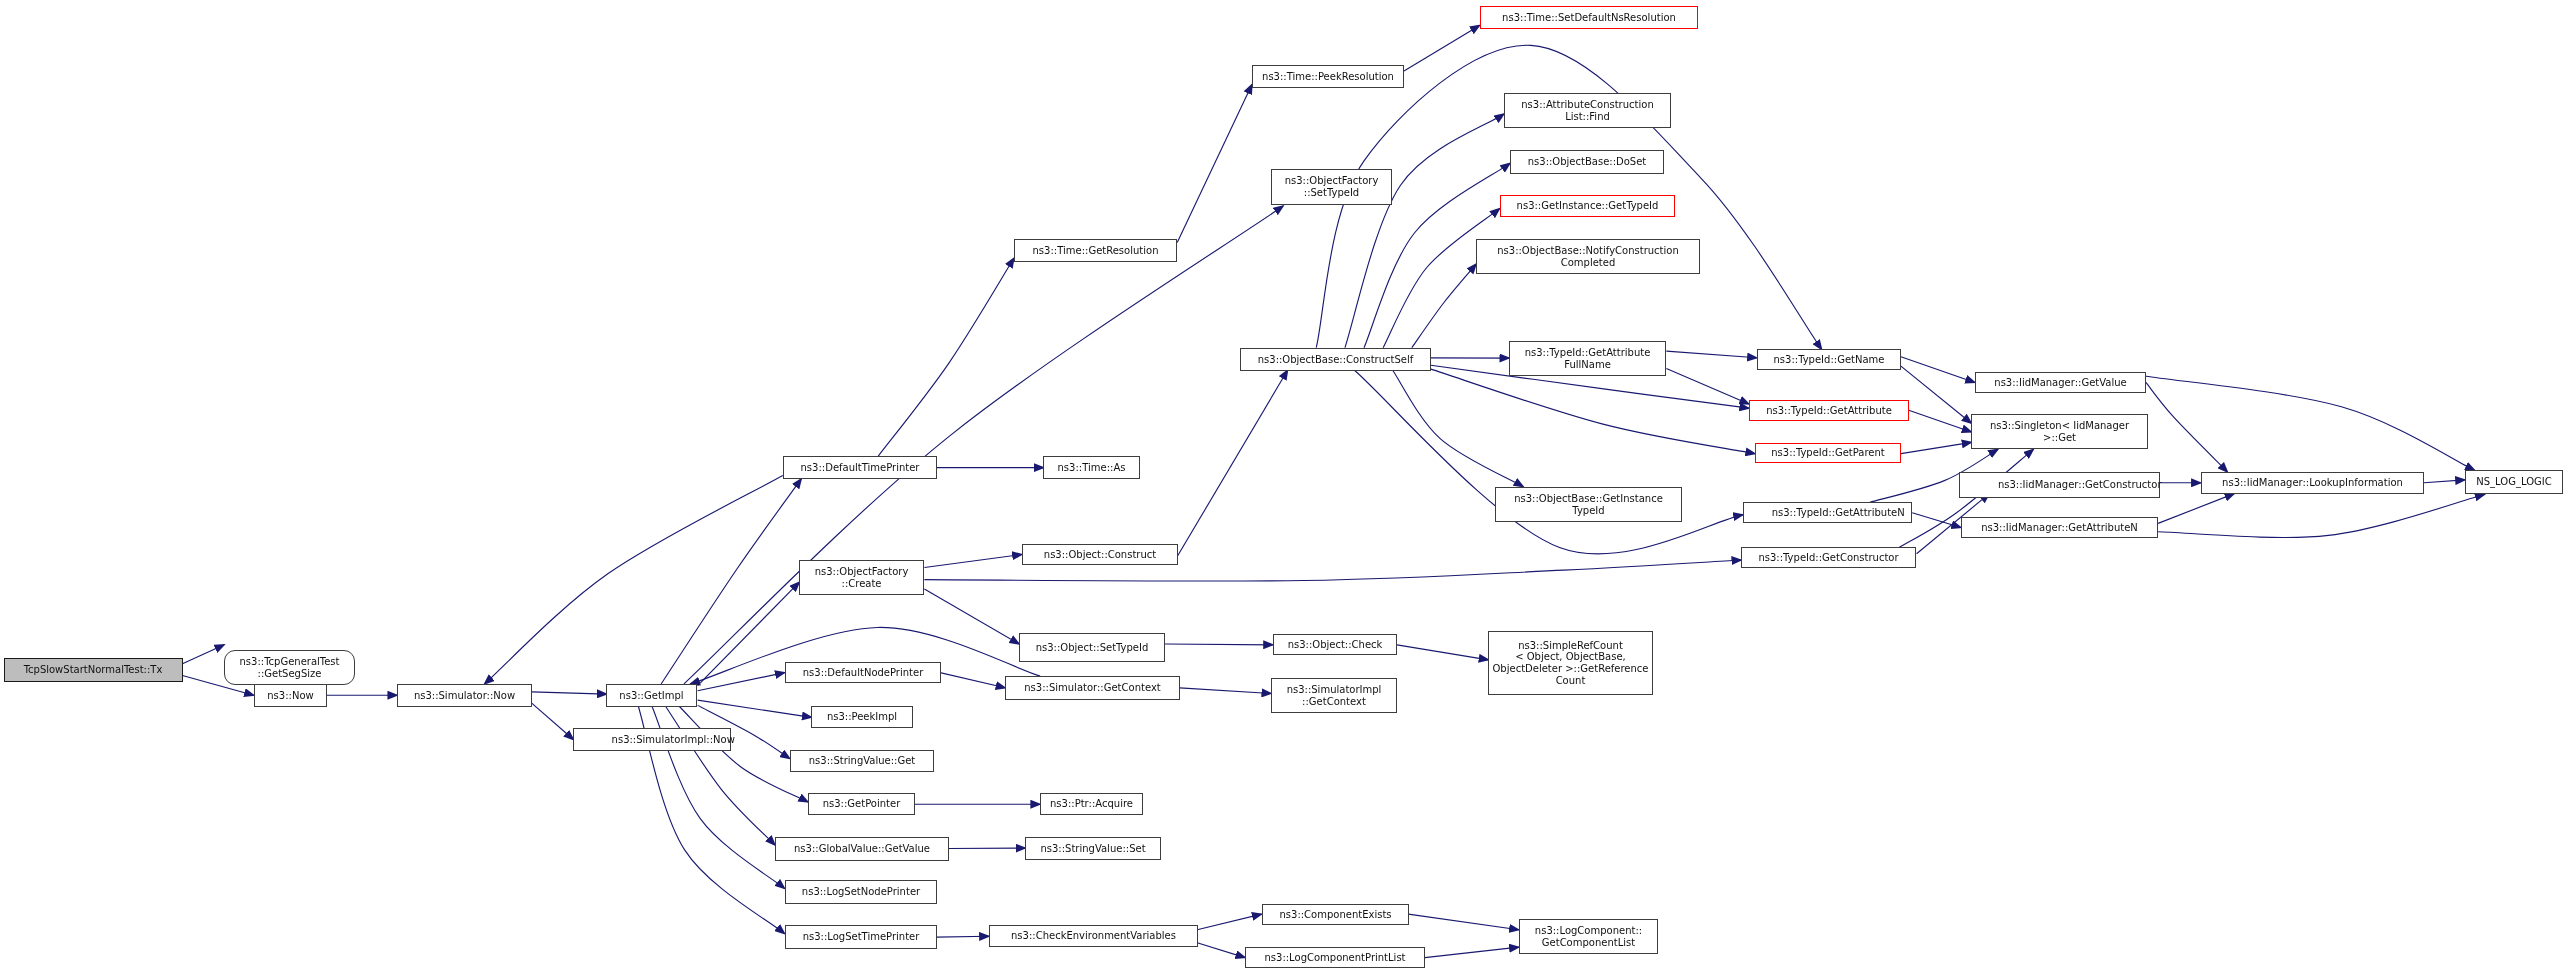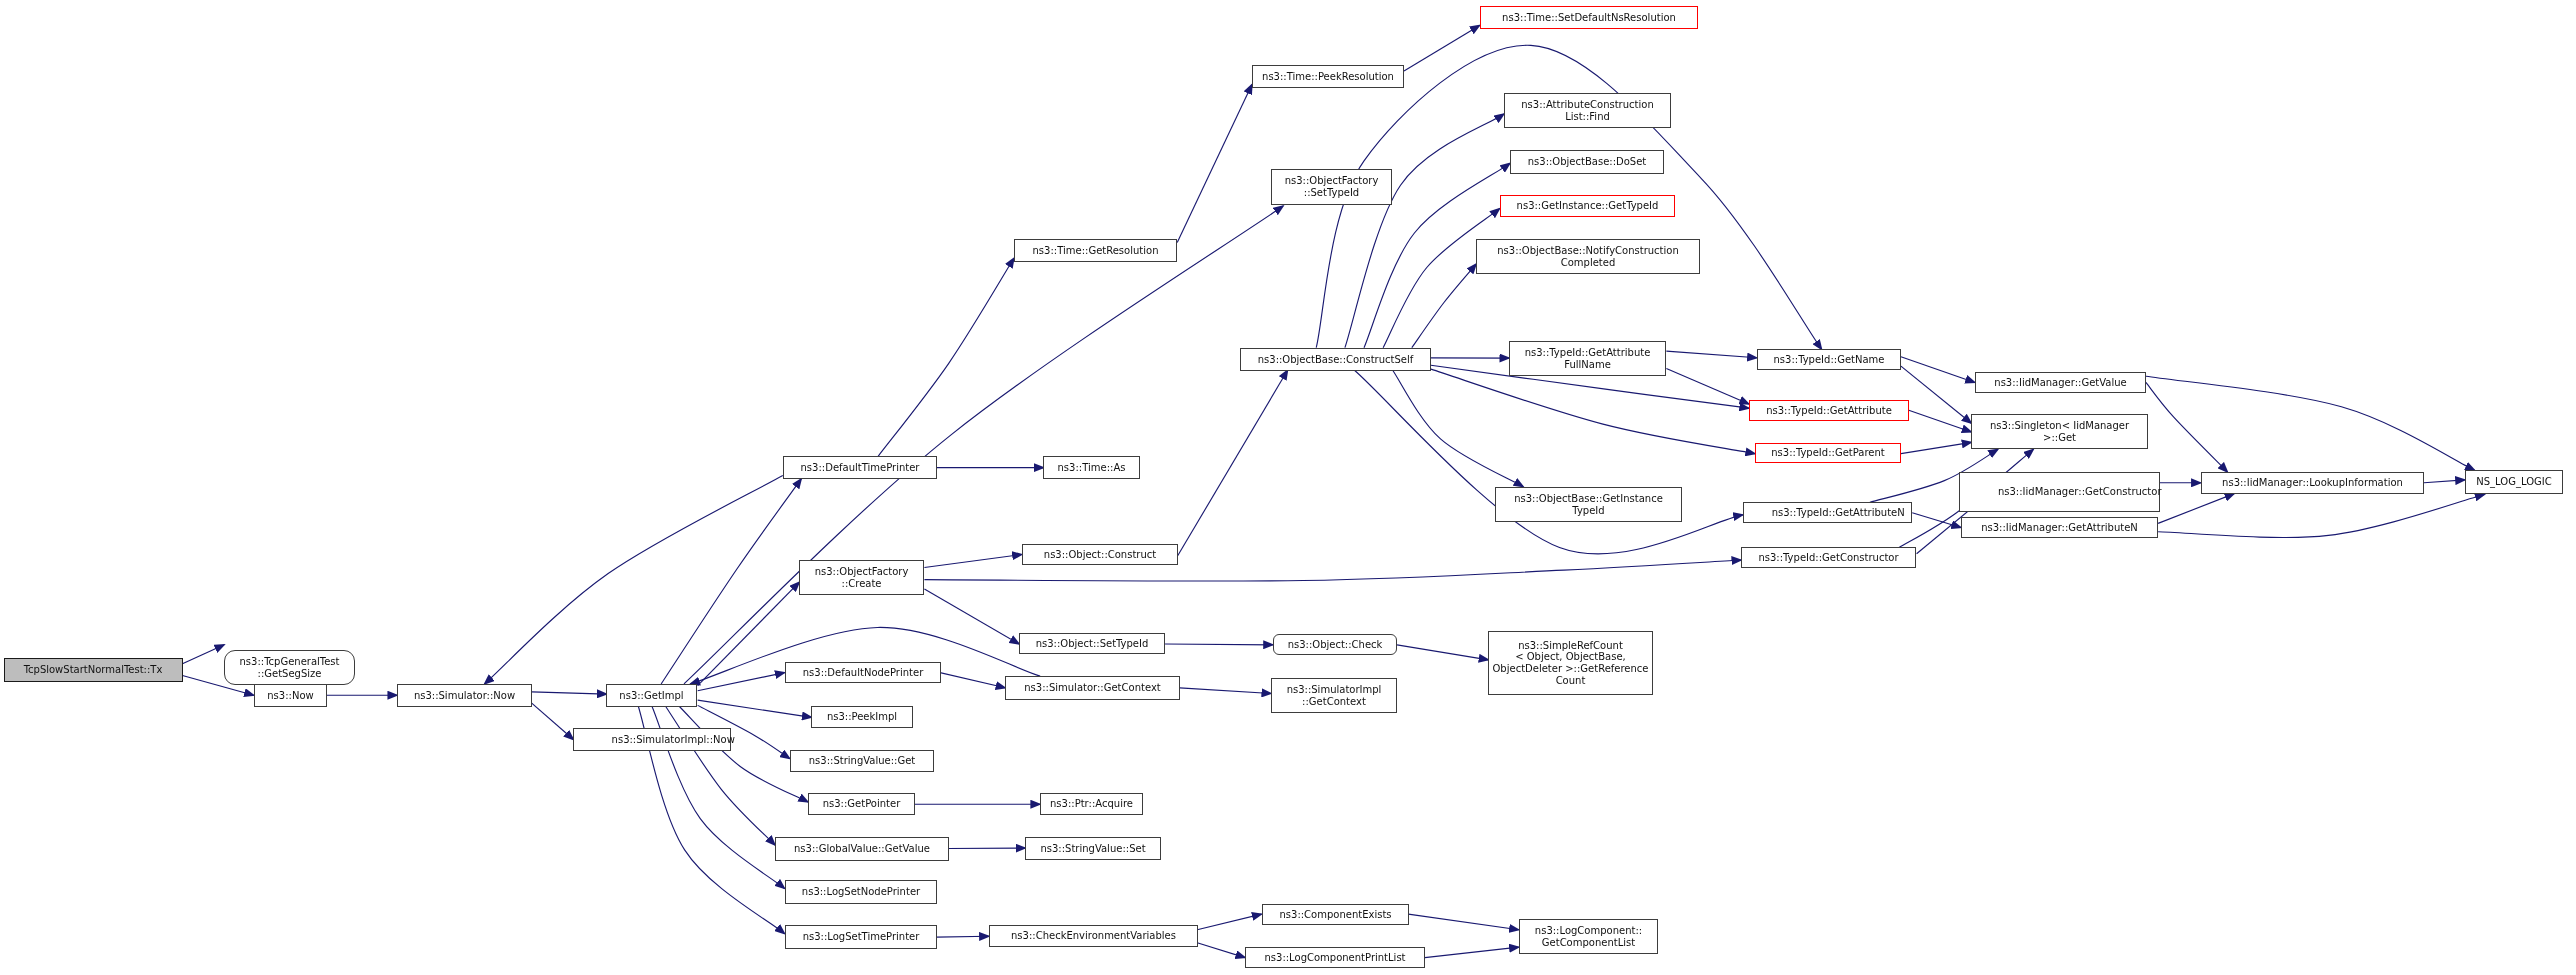--- a/index.html
+++ b/index.html
@@ -107,22 +107,22 @@
     <div class="node" style="left: 1476px; top: 239px; width: 224px; height: 35px;">ns3::ObjectBase::NotifyConstruction
 Completed</div>
     <div class="node" style="left: 1240px; top: 348px; width: 191px; height: 22.6px;">ns3::ObjectBase::ConstructSelf</div>
     <div class="node" style="left: 1509px; top: 341px; width: 157px; height: 35px;">ns3::TypeId::GetAttribute
 FullName</div>
     <div class="node" style="left: 1495px; top: 487px; width: 187px; height: 35px;">ns3::ObjectBase::GetInstance
 TypeId</div>
     <div class="node" style="left: 799px; top: 560px; width: 125px; height: 35px;">ns3::ObjectFactory
 ::Create</div>
     <div class="node" style="left: 1022px; top: 544px; width: 156px; height: 21px;">ns3::Object::Construct</div>
-    <div class="node" style="left: 1019px; top: 633px; width: 146px; height: 21px;">ns3::Object::SetTypeId</div>
-    <div class="node" style="left: 1273px; top: 634px; width: 124px; height: 21px; border-radius: 6px;">ns3::Object::Check</div>
+    <div class="node" style="left: 1019px; top: 633px; width: 146px; height: 29px;">ns3::Object::SetTypeId</div>
+    <div class="node" style="left: 1273px; top: 634px; width: 124px; height: 21px;">ns3::Object::Check</div>
     <div class="node" style="left: 1488px; top: 631px; width: 165px; height: 64px;">ns3::SimpleRefCount
 &lt; Object, ObjectBase,
 ObjectDeleter &gt;::GetReference
 Count</div>
     <div class="node" style="left: 785px; top: 662px; width: 156px; height: 21px;">ns3::DefaultNodePrinter</div>
     <div class="node" style="left: 1005px; top: 676px; width: 175px; height: 23.5px;">ns3::Simulator::GetContext</div>
     <div class="node" style="left: 1271px; top: 678px; width: 126px; height: 35px;">ns3::SimulatorImpl
 ::GetContext</div>
     <div class="node" style="left: 811px; top: 706px; width: 102px; height: 22px;">ns3::PeekImpl</div>
     <div class="node" style="left: 790px; top: 750px; width: 144px; height: 22px;">ns3::StringValue::Get</div>
@@ -138,18 +138,18 @@
     <div class="node" style="left: 1519px; top: 919px; width: 139px; height: 35px;">ns3::LogComponent::
 GetComponentList</div>
     <div class="node" style="left: 1757px; top: 349px; width: 144px; height: 21px;">ns3::TypeId::GetName</div>
     <div class="node red" style="left: 1749px; top: 400px; width: 160px; height: 21px;">ns3::TypeId::GetAttribute</div>
     <div class="node red" style="left: 1755px; top: 443px; width: 146px; height: 20px;">ns3::TypeId::GetParent</div>
     <div class="node" style="left: 1743px; top: 502px; width: 169px; height: 21px; padding-left: 24px;">ns3::TypeId::GetAttributeN</div>
     <div class="node" style="left: 1741px; top: 547px; width: 175px; height: 21px;">ns3::TypeId::GetConstructor</div>
     <div class="node" style="left: 1975px; top: 372px; width: 171px; height: 21px;">ns3::IidManager::GetValue</div>
     <div class="node" style="left: 1971px; top: 414px; width: 177px; height: 35px;">ns3::Singleton&lt; IidManager
 &gt;::Get</div>
-    <div class="node" style="left: 1959px; top: 472px; width: 201px; height: 40px; padding-left: 43px;">ns3::IidManager::GetConstructor</div>
+    <div class="node" style="left: 1959px; top: 472px; width: 201px; height: 26px; padding-left: 43px;">ns3::IidManager::GetConstructor</div>
     <div class="node" style="left: 1961px; top: 517px; width: 197px; height: 21px;">ns3::IidManager::GetAttributeN</div>
     <div class="node" style="left: 2201px; top: 472px; width: 223px; height: 22px;">ns3::IidManager::LookupInformation</div>
     <div class="node" style="left: 2465px; top: 470px; width: 98px; height: 24px;">NS_LOG_LOGIC</div>
   </div>
 
 
 </body></html>

